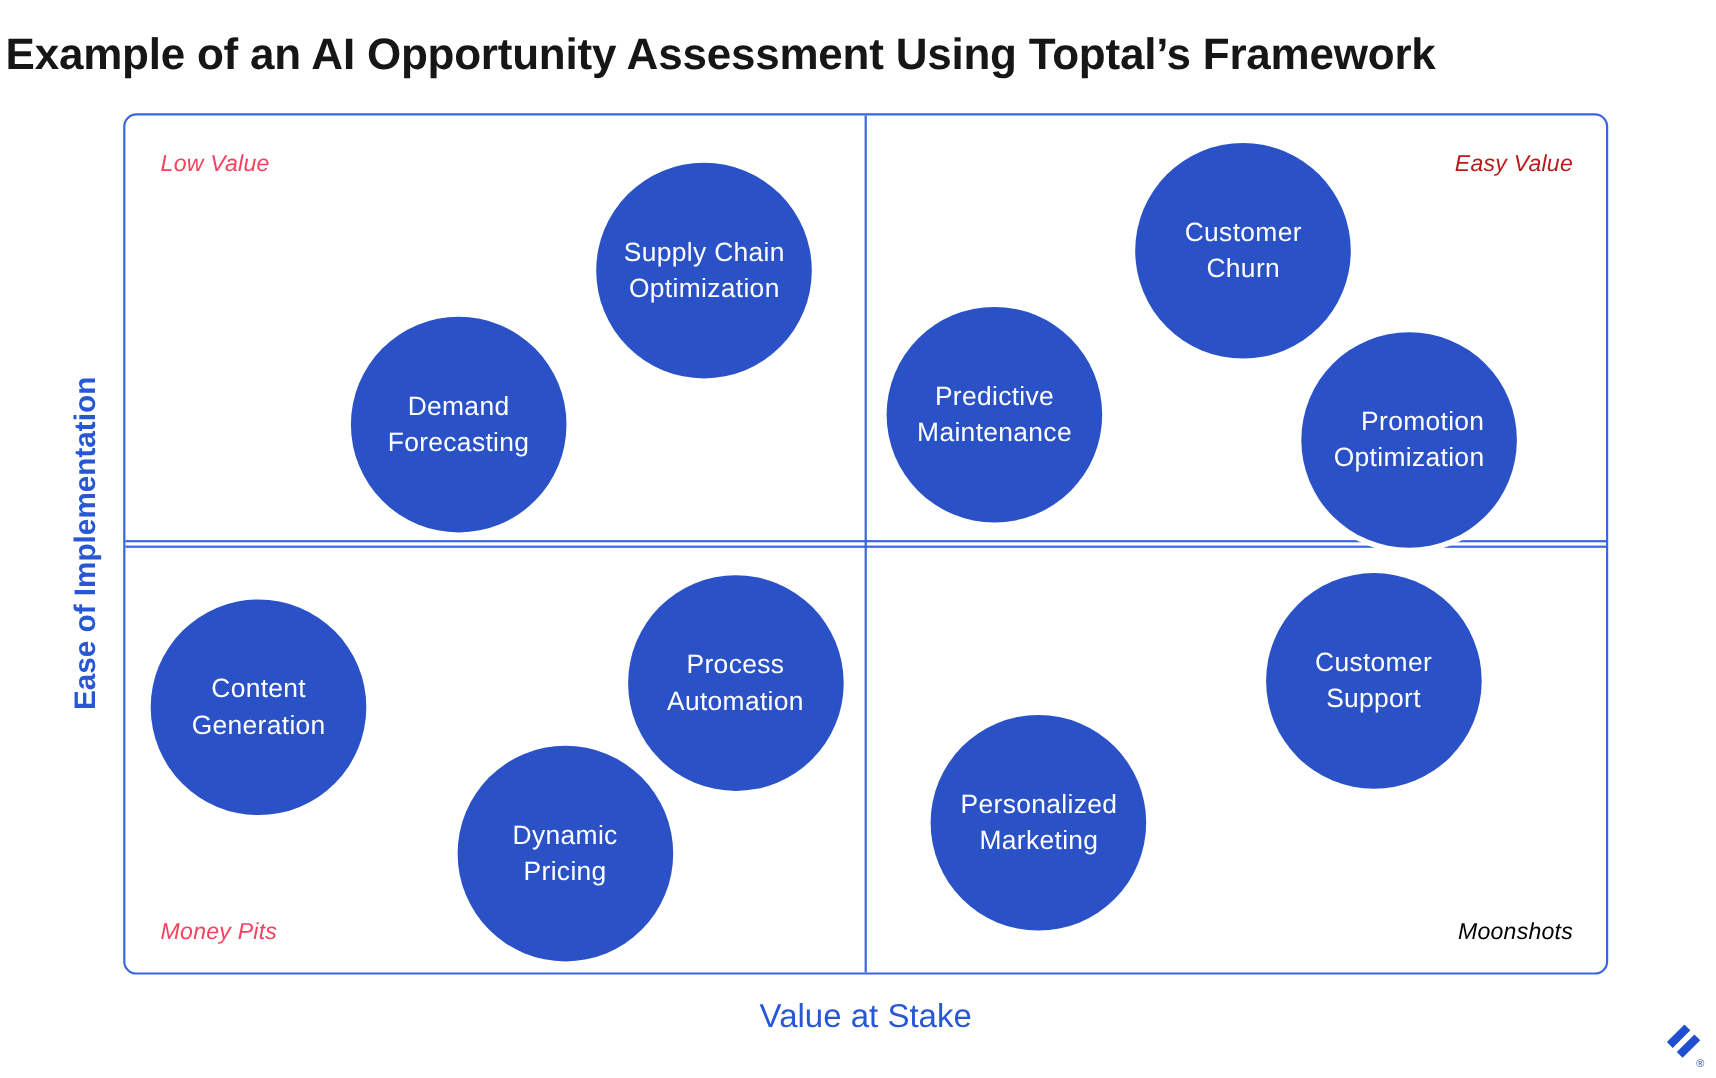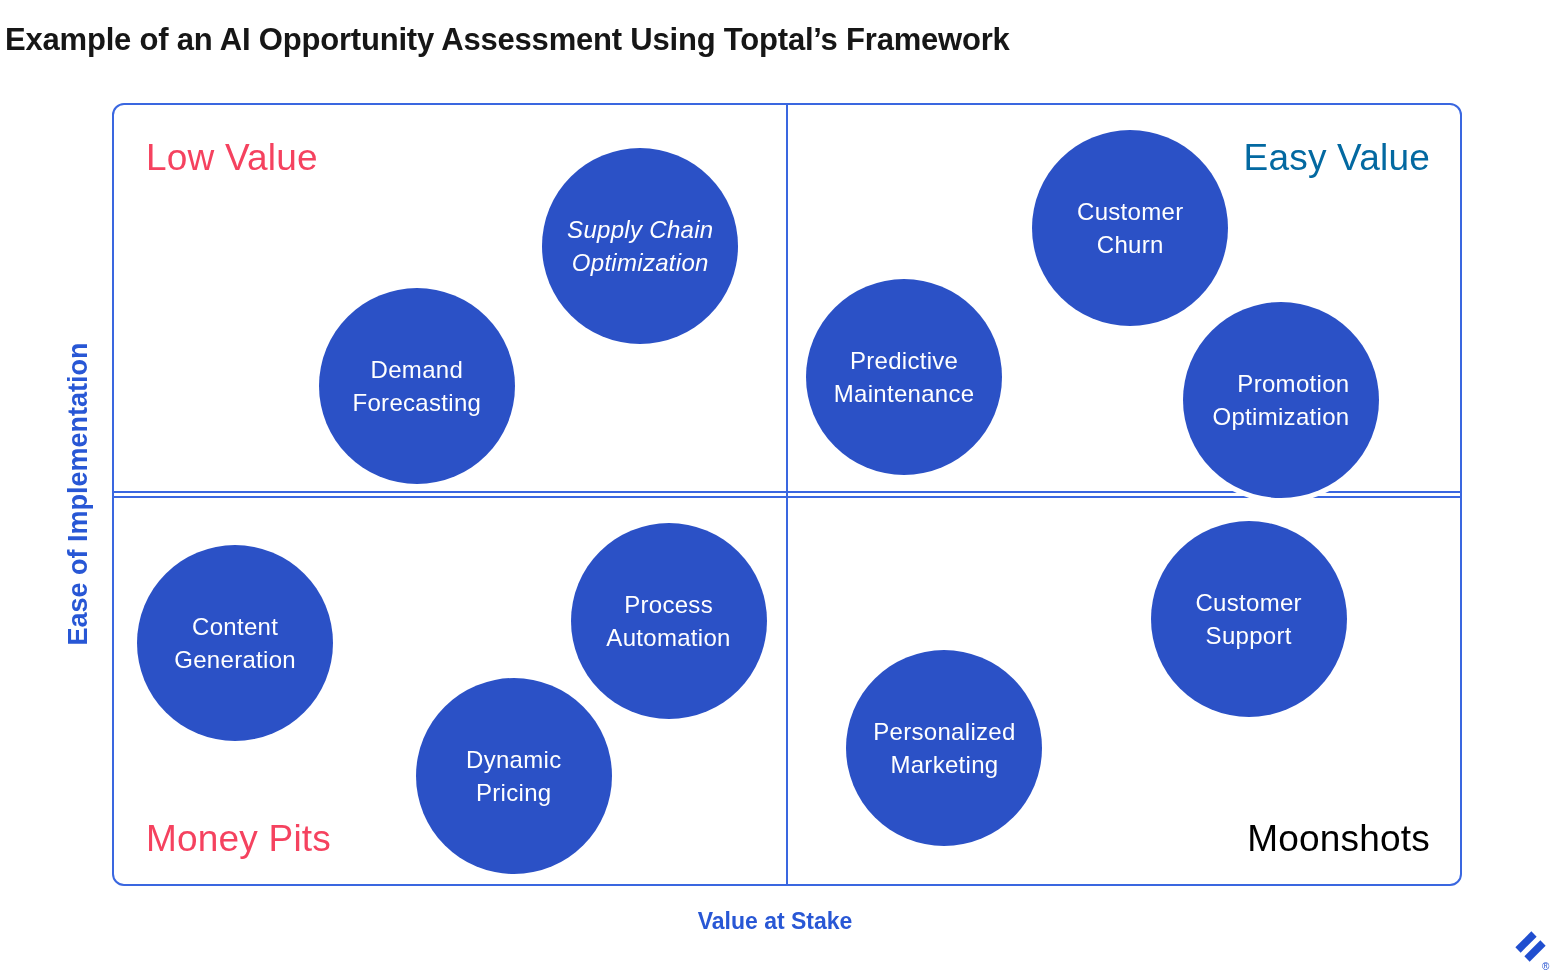--- a/index.html
+++ b/index.html
@@ -2,57 +2,57 @@
 <html style="--bubble-fill: #2B51C6; --bubble-text: #FFFFFF; --frame-blue: #3A67E0; --axis-label-blue: #2857D5; --negative-red: #F5425F; --positive-green: #0E9B78; --title-color: #161616; --logo-blue: #204ECF;"><head>
 <meta charset="utf-8">
 <style>
   html,body{margin:0;padding:0;}
   body{
     width:1560px;height:980px;position:relative;overflow:hidden;
     background:#ffffff;font-family:"Liberation Sans",sans-serif;
   }
   .title{
     position:absolute;left:5px;top:1px;
-    font-size:31px;font-weight:bold;letter-spacing:-0.2px;
+    font-size:40px;font-weight:bold;letter-spacing:-0.2px;
     color:var(--title-color,#161616);white-space:nowrap;
   }
   .chart{
     position:absolute;left:112px;top:103px;width:1350px;height:783px;
     border:2px solid var(--frame-blue,#3A67E0);border-radius:12px;
     box-sizing:border-box;background:#fff;
   }
   .vline{
     position:absolute;top:0;bottom:0;left:50%;width:2px;margin-left:-1px;
     background:var(--frame-blue,#3A67E0);
   }
   .hline{
     position:absolute;left:0;right:0;top:50%;height:7px;margin-top:-4px;
     border-top:2px solid var(--frame-blue,#3A67E0);
     border-bottom:2px solid var(--frame-blue,#3A67E0);
     box-sizing:border-box;
   }
-  .q-label{position:absolute;font-size:37px;letter-spacing:0.2px;}
+  .q-label{position:absolute;font-size:21px;letter-spacing:0.2px;font-style:italic;}
   .q-tl{left:32px;top:32px;}
   .q-tr{right:30px;top:32px;}
   .q-bl{left:32px;bottom:24px;}
   .q-br{right:30px;bottom:24px;}
   #bubble-layer{position:absolute;left:0;top:0;width:1346px;height:779px;}
   .bubble{
     position:absolute;border-radius:50%;
     background:var(--bubble-fill,#2B51C6);
     box-shadow:0 0 0 5px #ffffff;
     display:flex;align-items:center;justify-content:center;text-align:center;
   }
   .bubble-label{
     color:var(--bubble-text,#ffffff);
     font-size:24px;line-height:33px;letter-spacing:0.3px;font-weight:400;
   }
   .x-axis{
-    position:absolute;left:100px;top:908px;width:1350px;text-align:center;
-    font-size:23px;font-weight:bold;color:var(--axis-label-blue,#2857D5);
+    position:absolute;left:112px;top:908px;width:1350px;text-align:center;
+    font-size:30px;font-weight:normal;color:var(--axis-label-blue,#2857D5);
   }
   .y-axis{
     position:absolute;left:78px;top:494px;
     transform:translate(-50%,-50%) rotate(-90deg);
     font-size:27px;font-weight:bold;color:var(--axis-label-blue,#2857D5);
     white-space:nowrap;
   }
   .logo{position:absolute;left:1510px;top:929px;}
 </style>
 </head>
@@ -61,28 +61,28 @@
 <h1 class="title">Example of an AI Opportunity Assessment Using Toptal’s Framework</h1>
 
 <div class="y-axis">Ease of Implementation</div>
 
 <div class="chart">
   <div class="vline"></div>
   <div class="hline"></div>
 
   <div class="q-label q-tl" style="color: rgb(245, 66, 95);">Low Value</div>
 
-  <div class="q-label q-tr" style="color: #0369a1;">Easy Value</div>
+  <div class="q-label q-tr" style="color: #b91c1c;">Easy Value</div>
 
   <div class="q-label q-bl" style="color: rgb(245, 66, 95); margin-top: 44px;">Money Pits</div>
 
   <div class="q-label q-br" style="color: #000000;">Moonshots</div>
 
   <div id="bubble-layer">
-      <div class="bubble" style="height: 196px; width: 196px; left: 428.286px; top: 42.999px; font-style: italic;">
+      <div class="bubble" style="height: 196px; width: 196px; left: 428.286px; top: 42.999px;">
         <div class="bubble-label">Supply Chain<br>Optimization</div>
       </div>
       <div class="bubble" style="height: 196px; width: 196px; left: 204.85px; top: 183.219px;">
         <div class="bubble-label">Demand<br>Forecasting</div>
       </div>
       <div class="bubble" style="height: 196px; width: 196px; left: 918.23px; top: 25.082px;">
         <div class="bubble-label">Customer<br>Churn</div>
       </div>
       <div class="bubble" style="height: 196px; width: 196px; left: 692.102px; top: 173.871px;">
         <div class="bubble-label">Predictive<br>Maintenance</div>

